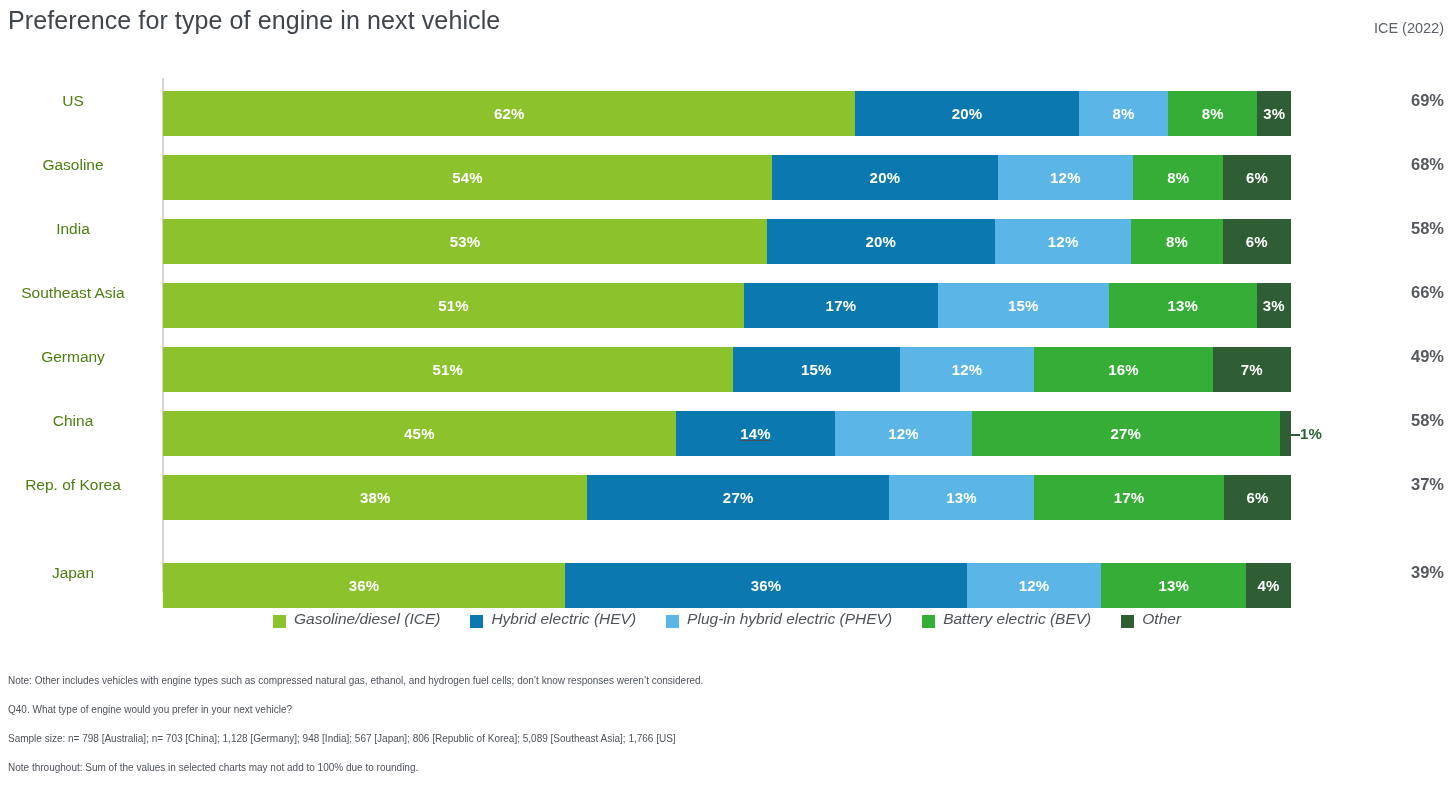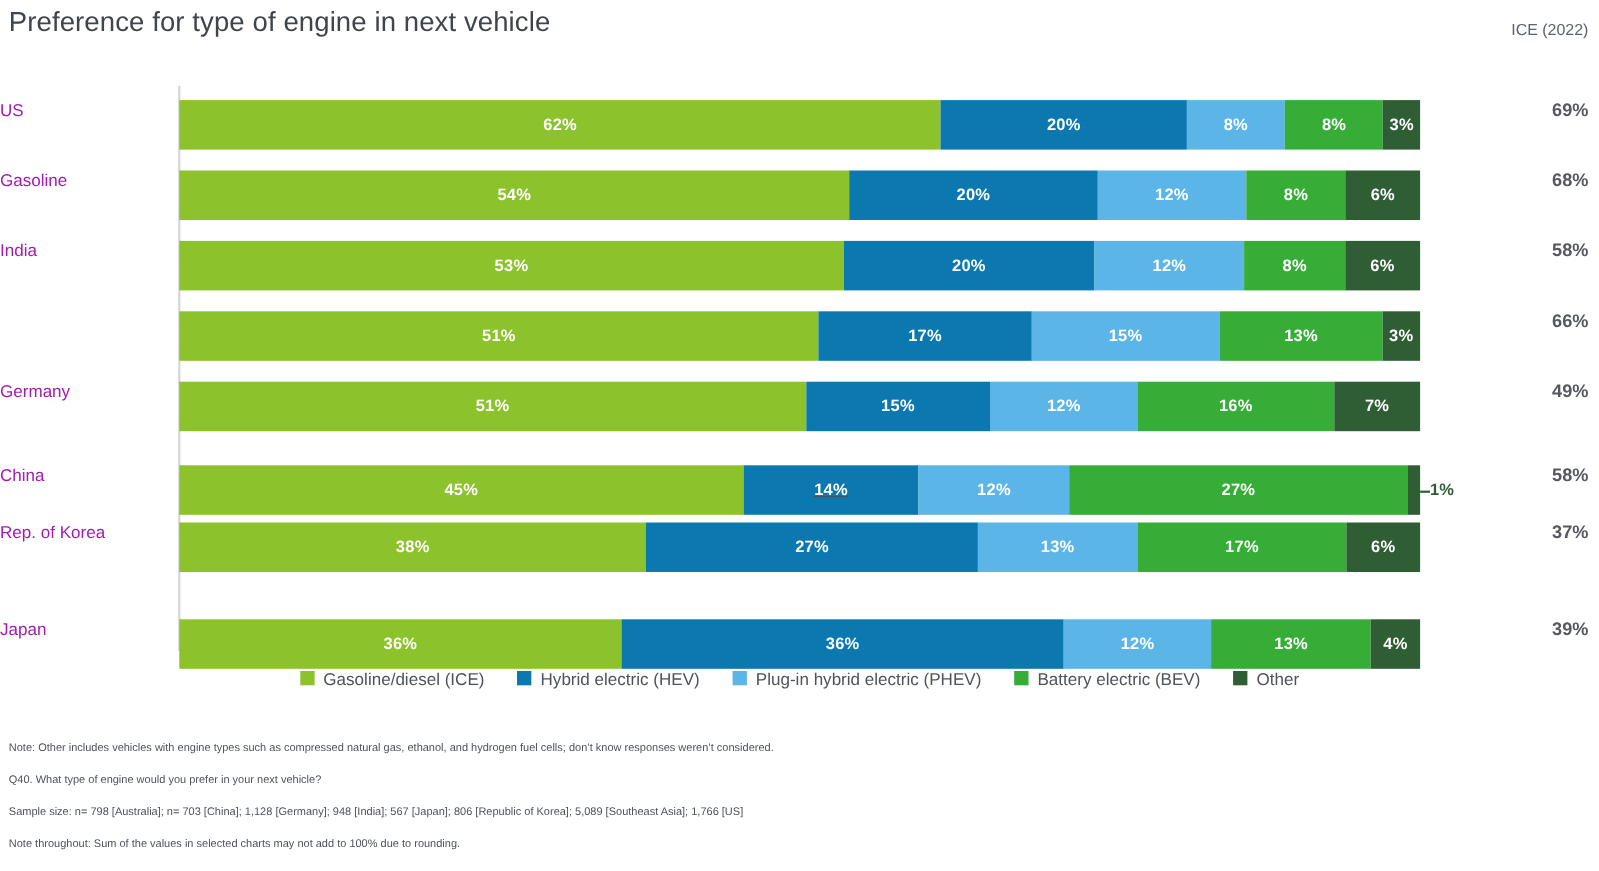--- a/index.html
+++ b/index.html
@@ -52,23 +52,23 @@
     left: 0;
     width: 1454px;
     height: 64px;
   }
   .cat-label {
     position: absolute;
     left: 0; top: 0;
     width: 146px;
     height: 45px;
     line-height: 45px;
-    text-align: left;
+    text-align: center;
     font-size: 15.5px;
-    color: #a21caf;
+    color: #4d7c0f;
     white-space: nowrap;
   }
   .bar {
     position: absolute;
     left: 163px;
     top: 0;
     height: 58px;
     display: flex;
     align-items: flex-end;
   }
@@ -123,23 +123,24 @@
     position: absolute;
     left: 0; top: 610px;
     width: 1454px;
     display: flex;
     justify-content: center;
     align-items: center;
     gap: 30px;
   }
   .legend-item {
     display: flex;
-    align-items: flex-start;
+    align-items: flex-end;
     gap: 8px;
     white-space: nowrap;
+    font-style: italic;
   }
   .legend-swatch {
     width: 13px;
     height: 13px;
     flex: 0 0 13px;
   }
   .legend-text {
     font-size: 15.5px;
     color: #4d535a;
   }
@@ -225,20 +226,21 @@
             <div class="seg" style="width: 91.1515px; background: rgb(53, 173, 54);">
               <span class="seg-label">8%</span>
             </div>
             <div class="seg" style="width: 68.3636px; background: rgb(47, 93, 52);">
               <span class="seg-label">6%</span>
             </div>
           </div>
           <div class="row-total">58%</div>
         </div>
         <div class="row" style="top: 192px;">
+          <div class="cat-label">Southeast Asia</div>
           <div class="bar">
             <div class="seg" style="width: 581.091px; background: rgb(140, 194, 43);">
               <span class="seg-label">51%</span>
             </div>
             <div class="seg" style="width: 193.697px; background: rgb(11, 121, 175);">
               <span class="seg-label">17%</span>
             </div>
             <div class="seg" style="width: 170.909px; background: rgb(91, 181, 230);">
               <span class="seg-label">15%</span>
             </div>
@@ -265,21 +267,21 @@
             </div>
             <div class="seg" style="width: 178.693px; background: rgb(53, 173, 54);">
               <span class="seg-label">16%</span>
             </div>
             <div class="seg" style="width: 78.1782px; background: rgb(47, 93, 52);">
               <span class="seg-label">7%</span>
             </div>
           </div>
           <div class="row-total">49%</div>
         </div>
-        <div class="row" style="top: 332px;">
+        <div class="row" style="top: 320px;">
           <div class="cat-label">China</div>
           <div class="bar">
             <div class="seg" style="width: 512.727px; background: rgb(140, 194, 43);">
               <span class="seg-label">45%</span>
             </div>
             <div class="seg" style="width: 159.515px; background: rgb(11, 121, 175); text-decoration: underline;">
               <span class="seg-label">14%</span>
             </div>
             <div class="seg" style="width: 136.727px; background: rgb(91, 181, 230);">
               <span class="seg-label">12%</span>

